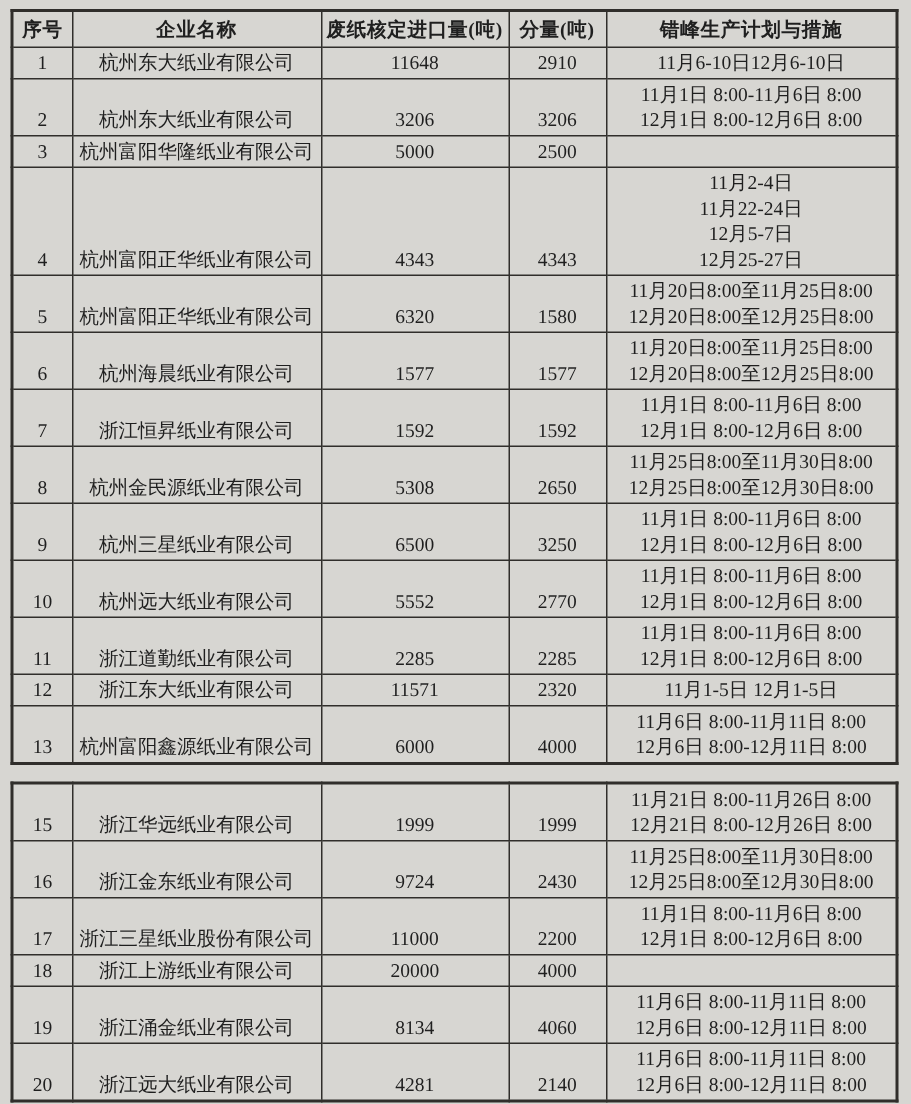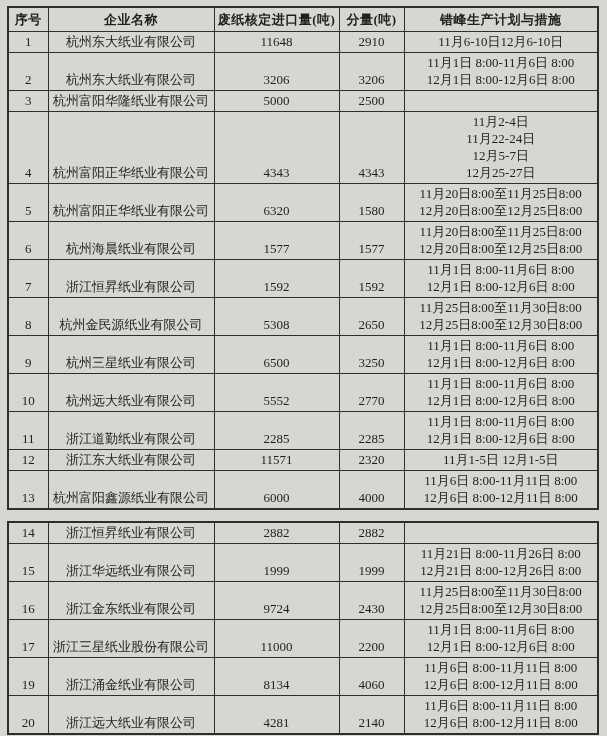--- a/index.html
+++ b/index.html
@@ -215,27 +215,20 @@
   <table class="t t2">
     <colgroup>
       <col class="c-no">
         <col class="c-name">
         <col class="c-imp">
         <col class="c-share">
         <col class="c-plan">
     </colgroup>
     <tbody>
         <tr>
-    <td>14</td>
-    <td>浙江恒昇纸业有限公司</td>
-    <td>2882</td>
-    <td>2882</td>
-    <td></td>
-  </tr>
-        <tr>
     <td>15</td>
     <td>浙江华远纸业有限公司</td>
     <td>1999</td>
     <td>1999</td>
     <td>
             <div class="plan-line">11月21日 8:00-11月26日 8:00</div>
             <div class="plan-line">12月21日 8:00-12月26日 8:00</div>
           </td>
   </tr>
         <tr>
@@ -252,20 +245,27 @@
     <td>17</td>
     <td>浙江三星纸业股份有限公司</td>
     <td>11000</td>
     <td>2200</td>
     <td>
             <div class="plan-line">11月1日 8:00-11月6日 8:00</div>
             <div class="plan-line">12月1日 8:00-12月6日 8:00</div>
           </td>
   </tr>
         <tr>
+    <td>18</td>
+    <td>浙江上游纸业有限公司</td>
+    <td>20000</td>
+    <td>4000</td>
+    <td></td>
+  </tr>
+        <tr>
     <td>19</td>
     <td>浙江涌金纸业有限公司</td>
     <td>8134</td>
     <td>4060</td>
     <td>
             <div class="plan-line">11月6日 8:00-11月11日 8:00</div>
             <div class="plan-line">12月6日 8:00-12月11日 8:00</div>
           </td>
   </tr>
         <tr>

